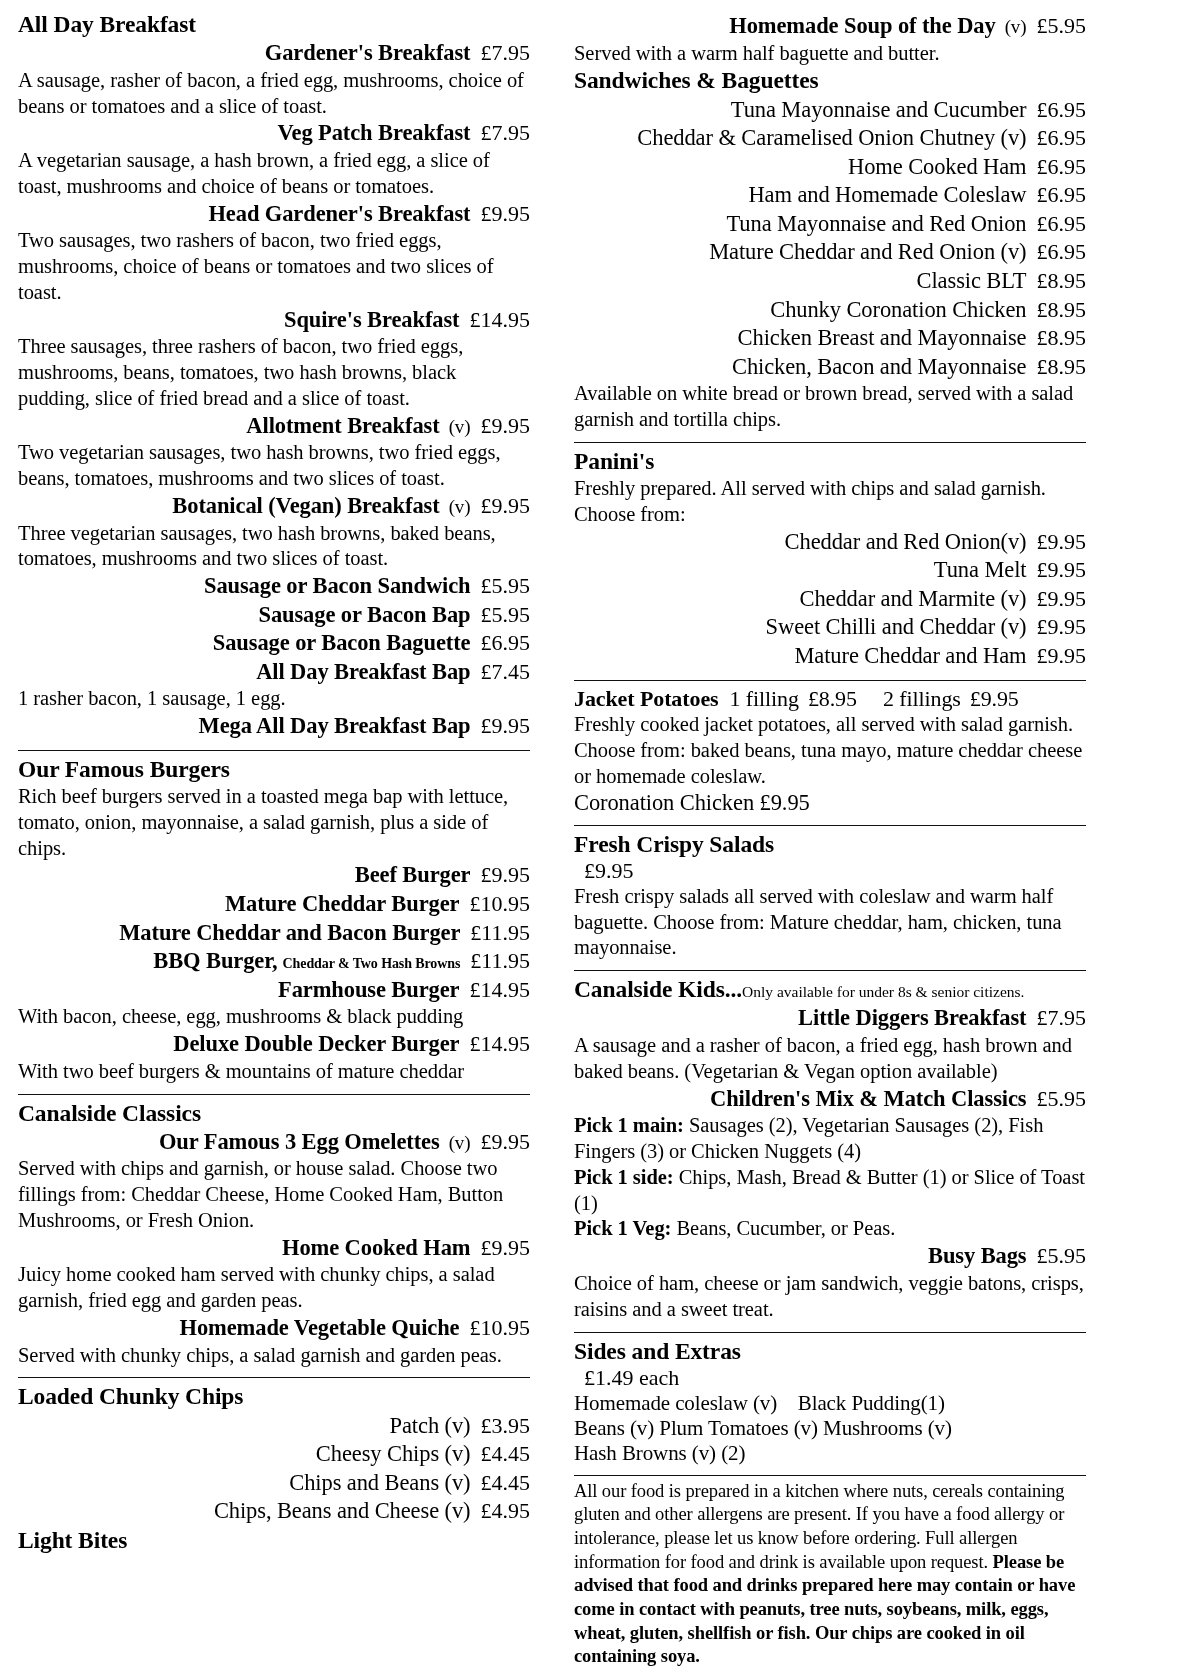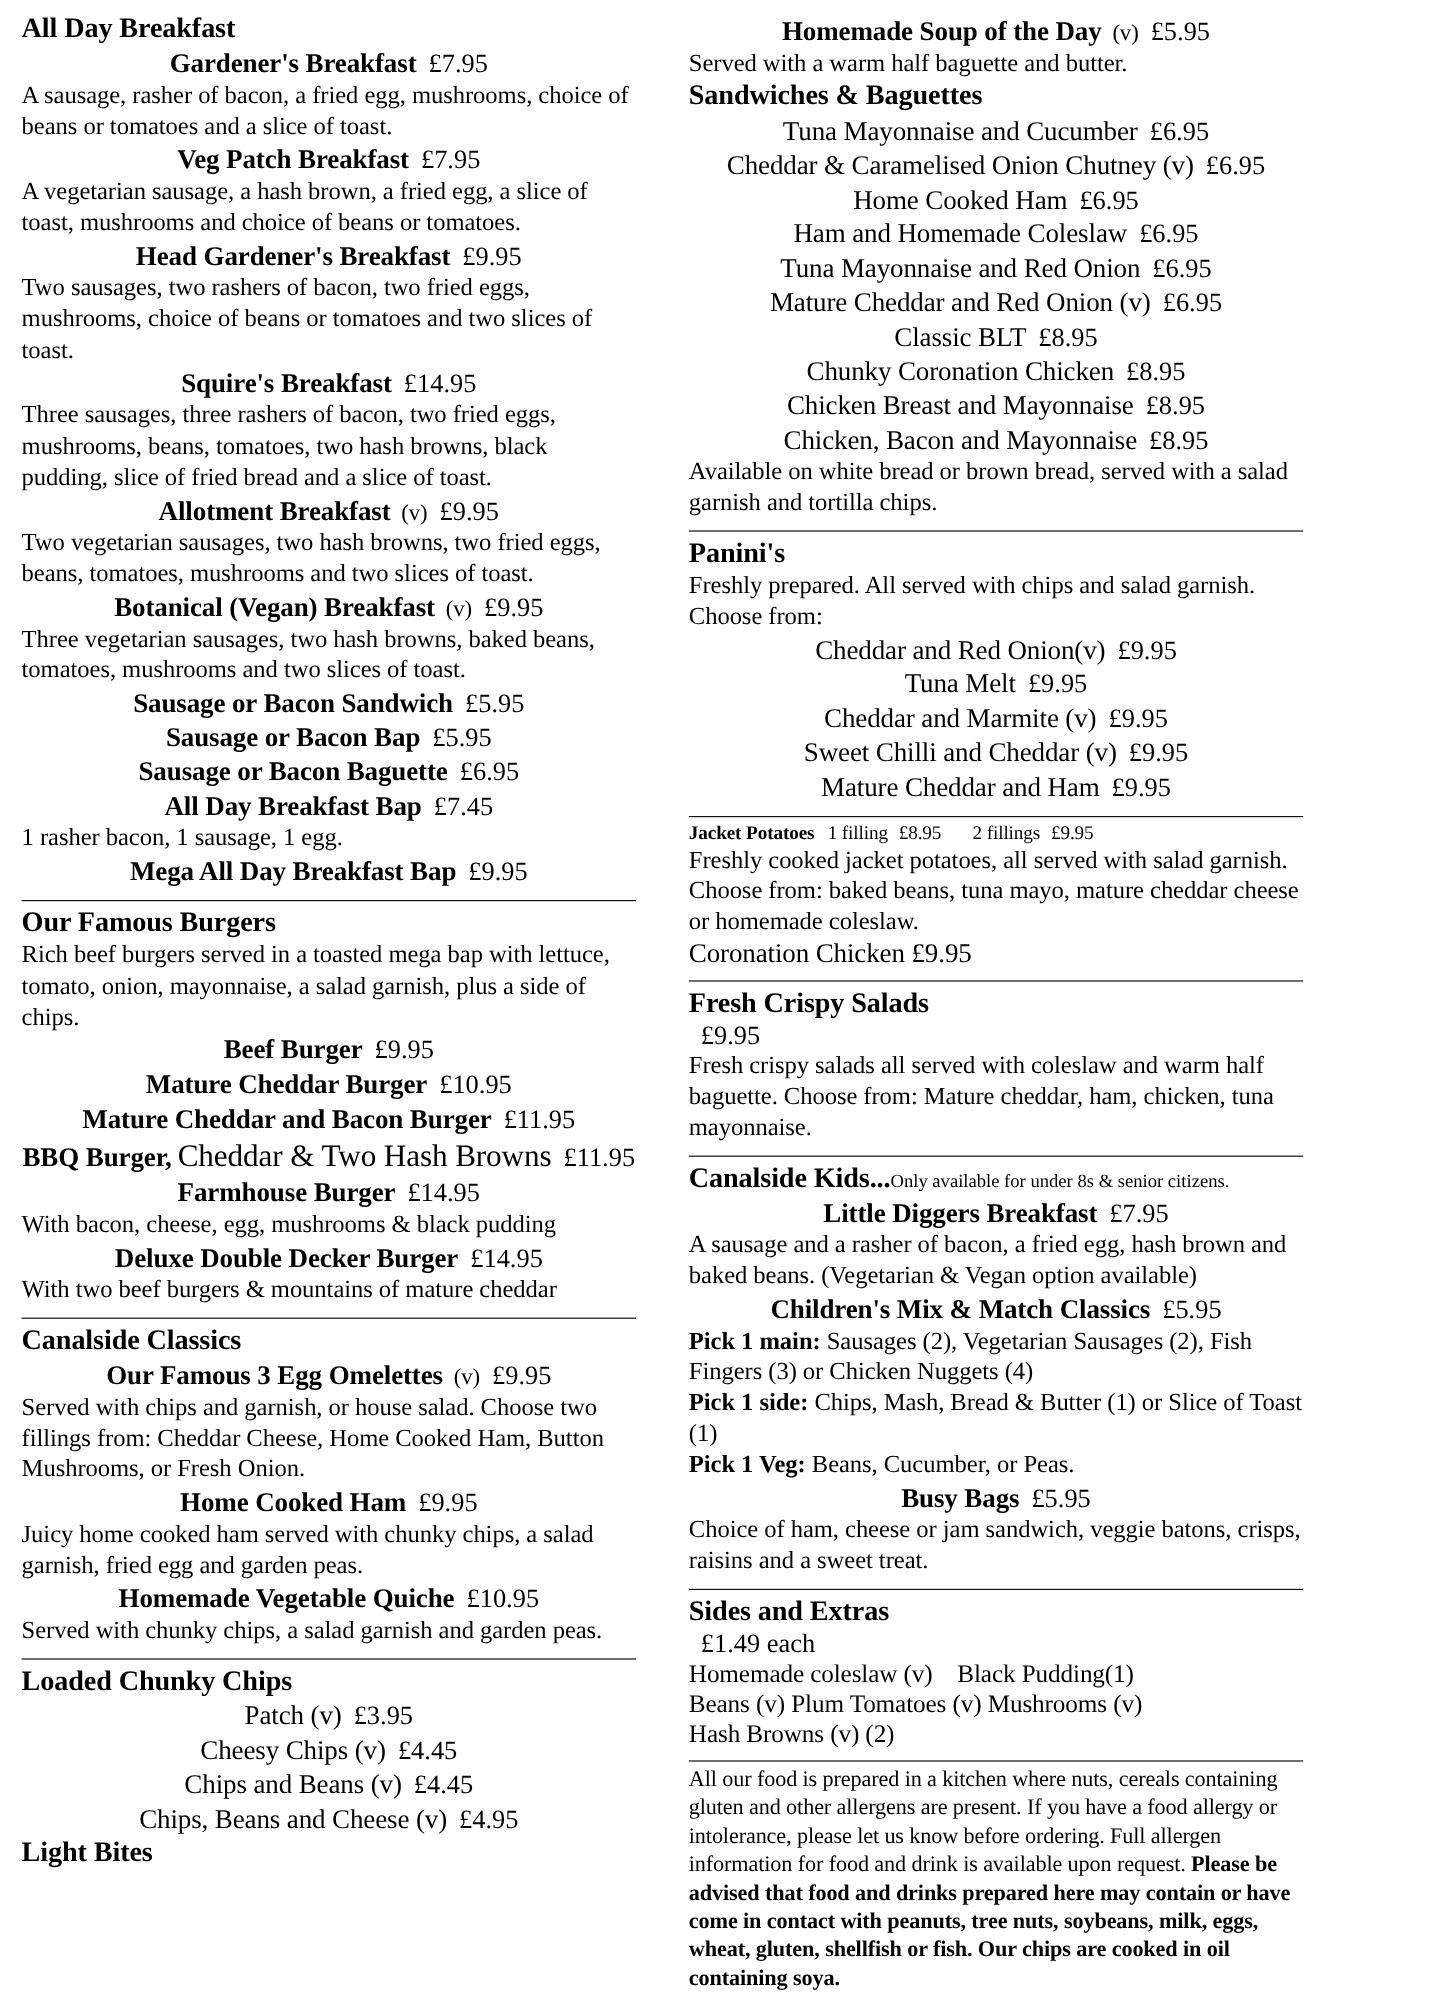--- a/index.html
+++ b/index.html
@@ -51,56 +51,56 @@
   .sect-head .small-note {
     font-weight: normal;
     font-size: 15.5px;
     letter-spacing: 0;
   }
 
   
   .row {
     display: flex;
     align-items: baseline;
-    justify-content: center;
+    justify-content: flex-end;
     line-height: 1.27;
     margin: 0;
   }
   .nm {
     font-size: 22.5px;
     letter-spacing: -0.1px;
     white-space: nowrap;
   }
   .nm.b { font-weight: bold; }
   .nm .veg {
     font-weight: normal;
     font-size: 19px;
     padding-left: 9px;
   }
   .nm .reg {
-    font-weight: normal;
-    font-size: 26px;
+    font-weight: bold;
+    font-size: 14px;
     padding-left: 5px;
   }
   .pr {
     font-size: 22px;
     white-space: nowrap;
     padding-left: 10px;
   }
   .desc {
     font-size: 20.5px;
     line-height: 1.26;
     margin: 0;
     letter-spacing: -0.05px;
   }
   .desc .b { font-weight: bold; }
 
   
   .inline-head {
-    font-size: 16px;
+    font-size: 22px;
     line-height: 1.25;
     letter-spacing: -0.1px;
     white-space: nowrap;
   }
   .inline-head .ttl { font-weight: bold; }
   .inline-head .qty { padding-left: 11px; }
   .inline-head .amt { padding-left: 9px; }
   .inline-head .qty2 { padding-left: 26px; }
 
   .head-with-price {

